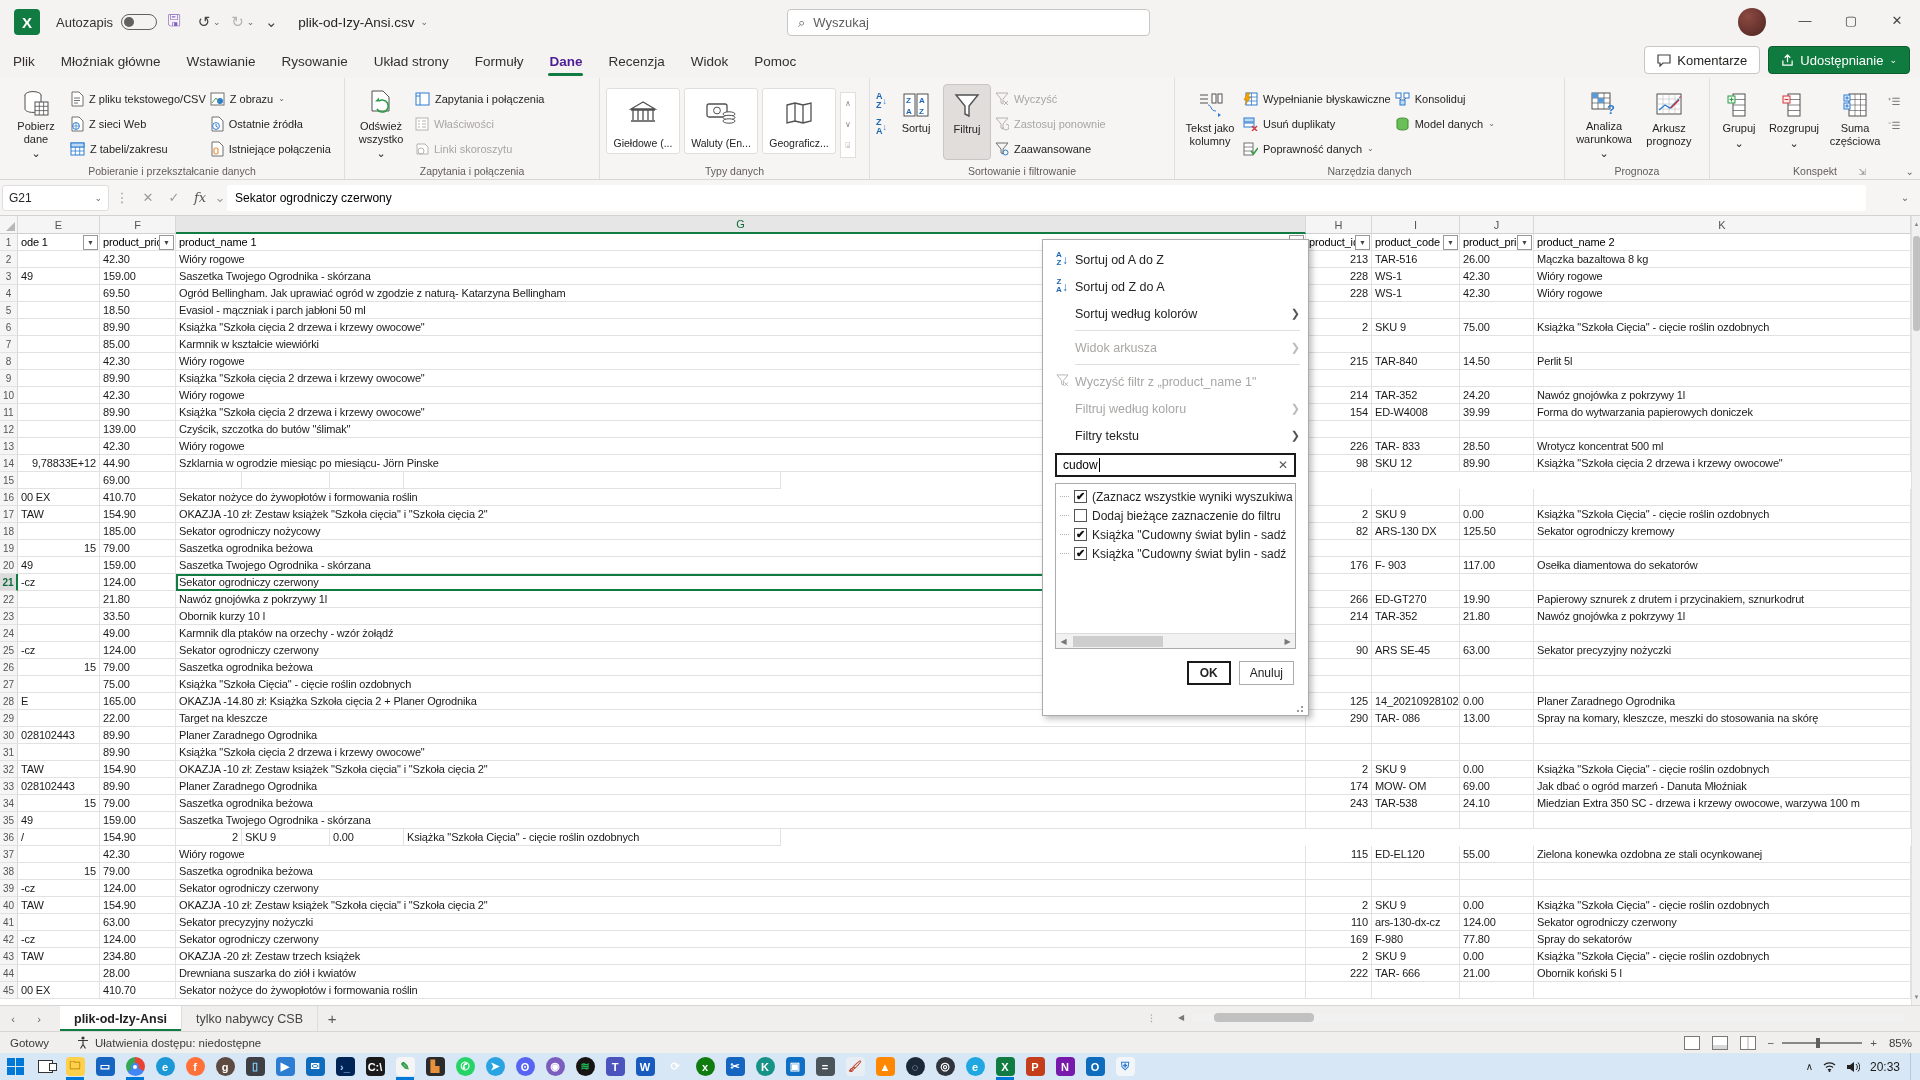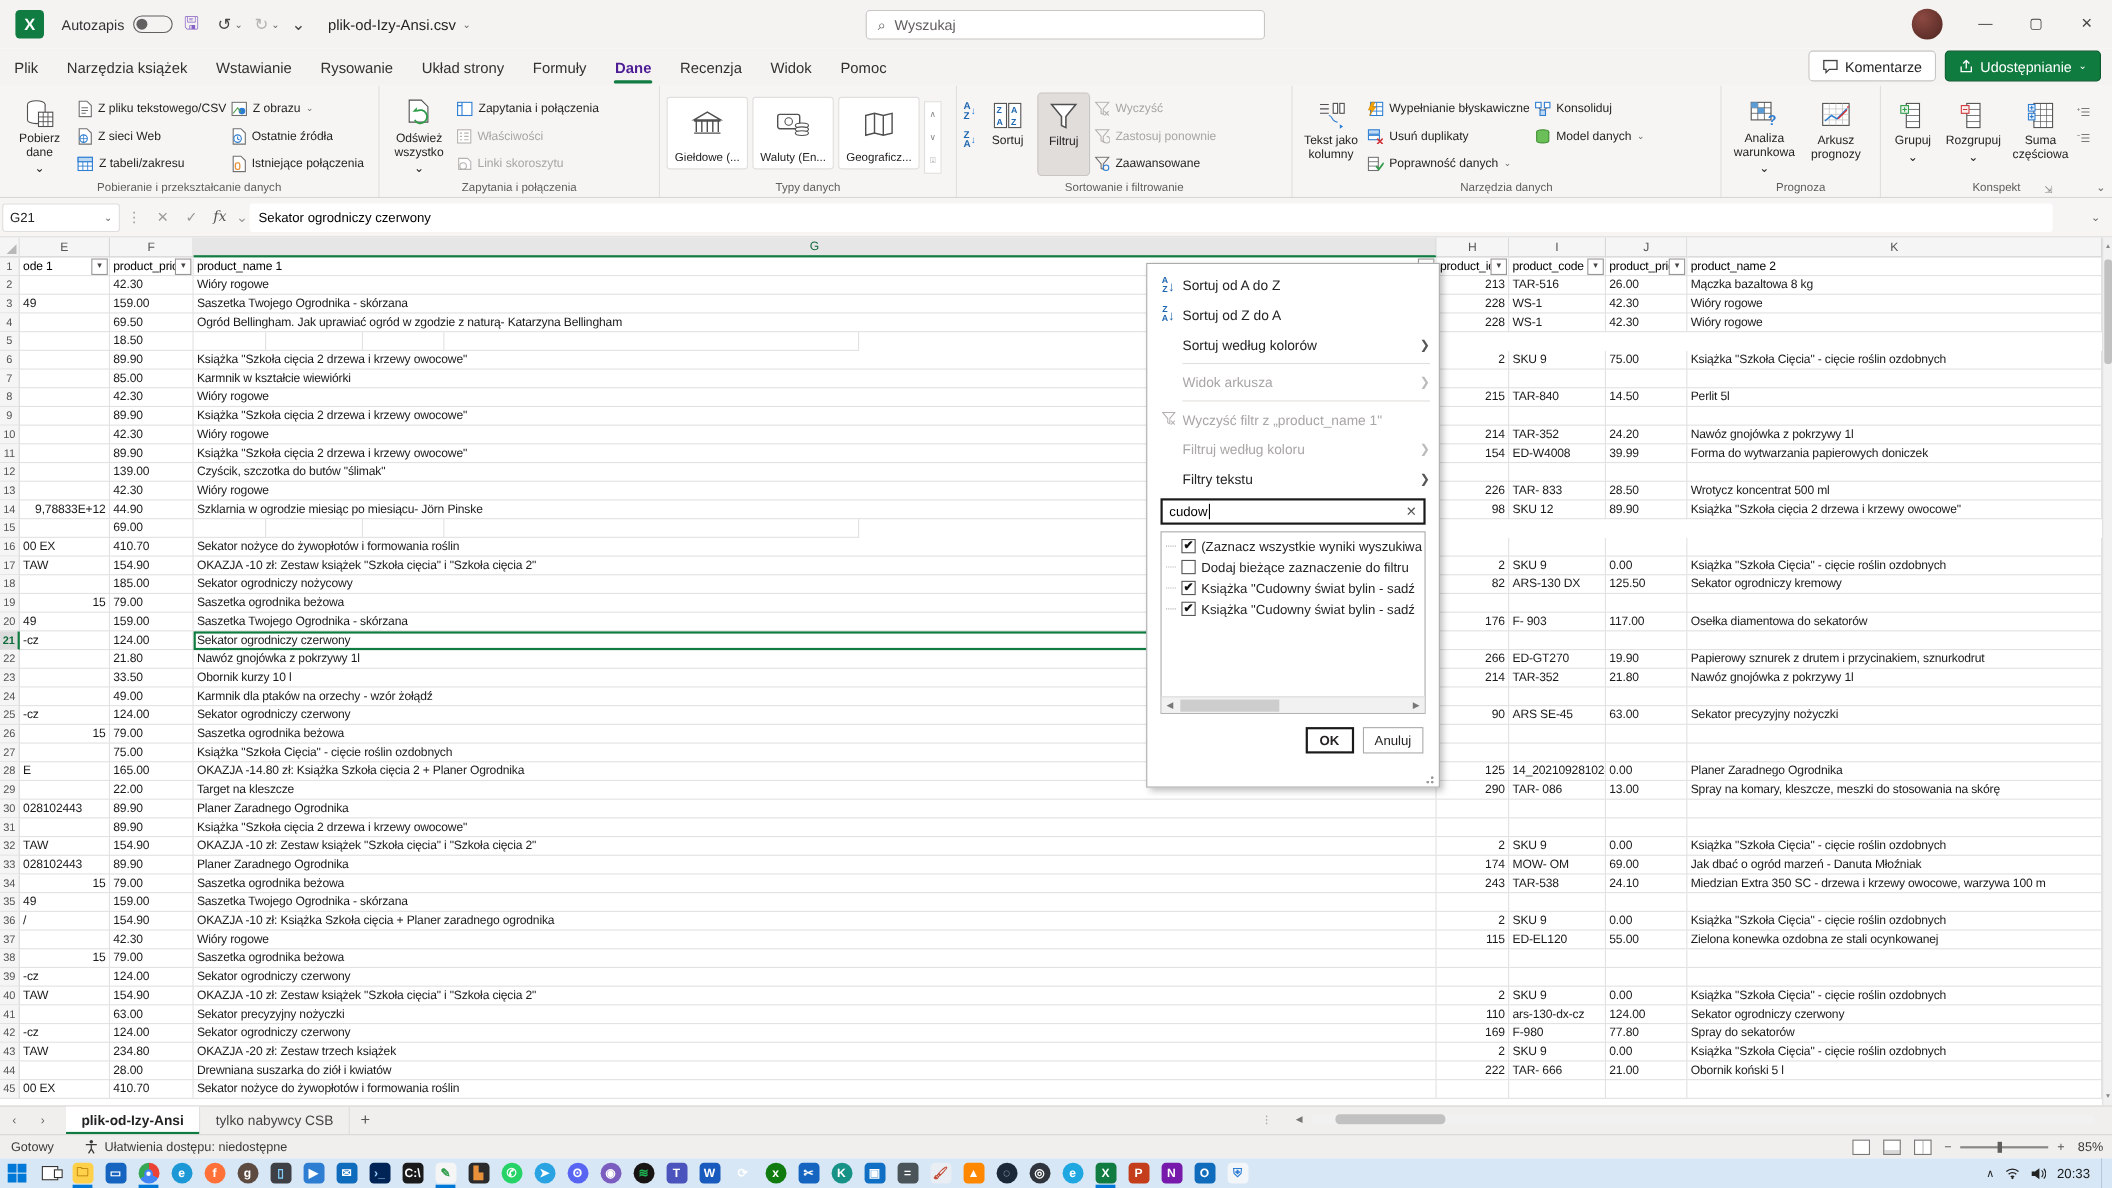--- a/index.html
+++ b/index.html
@@ -173,21 +173,21 @@
       <span>Wyszukaj</span>
     </div>
     <div id="avatar"></div>
     <div class="win-ctrl" style="right:92px">—</div>
     <div class="win-ctrl" style="right:46px">▢</div>
     <div class="win-ctrl" style="right:0">✕</div>
   </div>
 
   <div id="menubar" class="abs">
       <div class="mtab">Plik</div>
-      <div class="mtab">Narzędzia książek</div>
+      <div class="mtab">Młoźniak główne</div>
       <div class="mtab">Wstawianie</div>
       <div class="mtab">Rysowanie</div>
       <div class="mtab">Układ strony</div>
       <div class="mtab">Formuły</div>
       <div class="mtab active">Dane</div>
       <div class="mtab">Recenzja</div>
       <div class="mtab">Widok</div>
       <div class="mtab">Pomoc</div>
     </div>
   <div id="mb-right">
@@ -641,20 +641,21 @@
           <div class="gcell" style="width: 1130px;">Ogród Bellingham.  Jak uprawiać ogród w zgodzie z naturą- Katarzyna Bellingham</div>
           <div class="gcell num" style="width: 66px;">228</div>
           <div class="gcell" style="width: 88px;">WS-1</div>
           <div class="gcell" style="width: 74px;">42.30</div>
           <div class="gcell" style="width: 377px;">Wióry rogowe</div>
         </div>
         <div class="grow">
           <div class="rn">5</div>
           <div class="gcell" style="width: 82px;"></div>
           <div class="gcell" style="width: 76px;">18.50</div>
+          <div class="gcell" style="width: 1130px;">Evasiol - mączniak i parch jabłoni 50 ml</div>
           <div class="gcell num" style="width: 66px;"></div>
           <div class="gcell" style="width: 88px;"></div>
           <div class="gcell" style="width: 74px;"></div>
           <div class="gcell" style="width: 377px;"></div>
         </div>
         <div class="grow">
           <div class="rn">6</div>
           <div class="gcell" style="width: 82px;"></div>
           <div class="gcell" style="width: 76px;">89.90</div>
           <div class="gcell" style="width: 1130px;">Książka "Szkoła cięcia 2 drzewa i krzewy owocowe"</div>
@@ -949,21 +950,20 @@
           <div class="gcell" style="width: 1130px;">Saszetka Twojego Ogrodnika - skórzana</div>
           <div class="gcell num" style="width: 66px;"></div>
           <div class="gcell" style="width: 88px;"></div>
           <div class="gcell" style="width: 74px;"></div>
           <div class="gcell" style="width: 377px;"></div>
         </div>
         <div class="grow">
           <div class="rn">36</div>
           <div class="gcell" style="width: 82px;">/</div>
           <div class="gcell" style="width: 76px;">154.90</div>
-          <div class="gcell" style="width: 1130px;">OKAZJA -10 zł: Książka Szkoła cięcia + Planer zaradnego ogrodnika</div>
           <div class="gcell num" style="width: 66px;">2</div>
           <div class="gcell" style="width: 88px;">SKU 9</div>
           <div class="gcell" style="width: 74px;">0.00</div>
           <div class="gcell" style="width: 377px;">Książka "Szkoła Cięcia" - cięcie roślin ozdobnych</div>
         </div>
         <div class="grow">
           <div class="rn">37</div>
           <div class="gcell" style="width: 82px;"></div>
           <div class="gcell" style="width: 76px;">42.30</div>
           <div class="gcell" style="width: 1130px;">Wióry rogowe</div>

